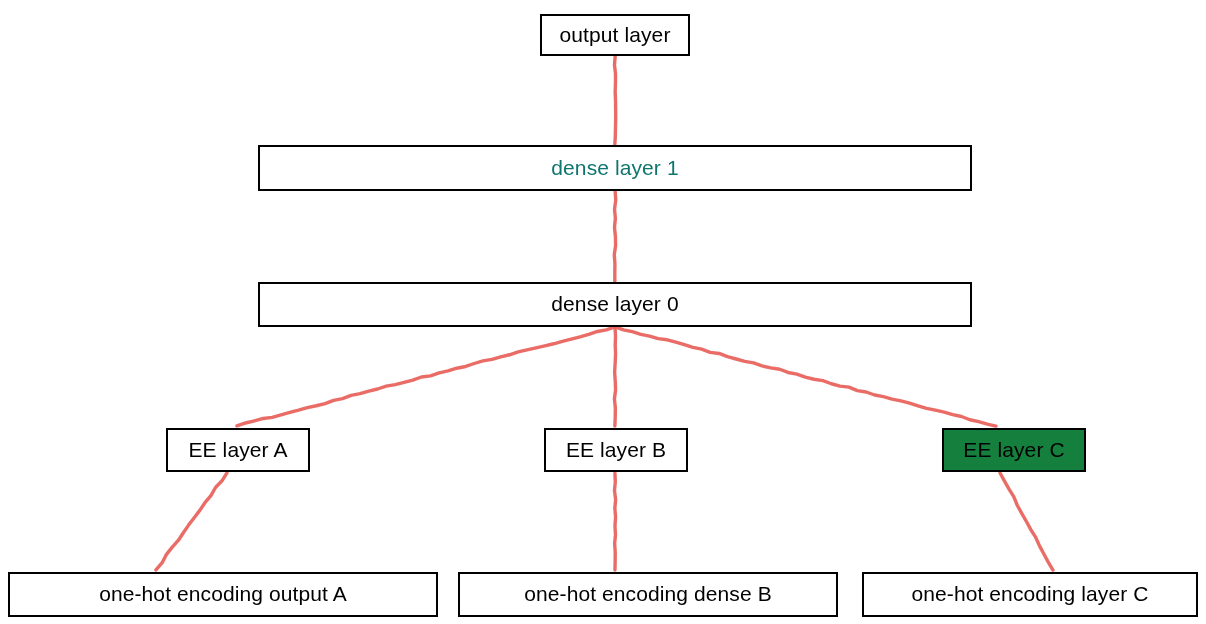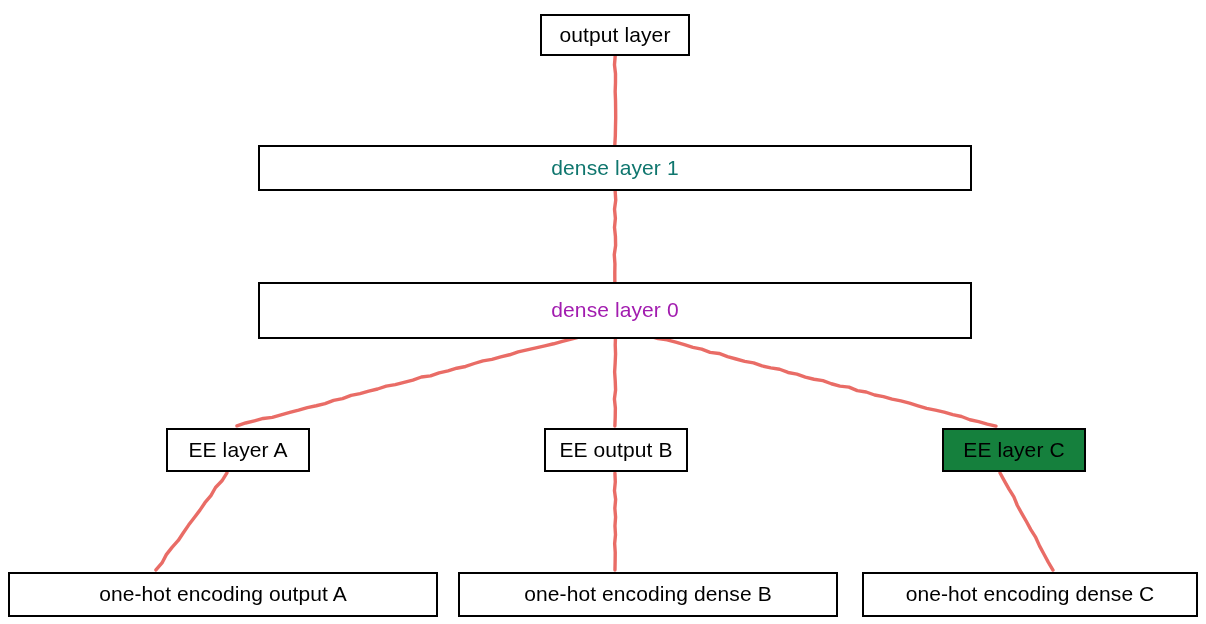--- a/index.html
+++ b/index.html
@@ -65,41 +65,41 @@
   </svg>
 
   <div class="node-box" style="left: 540px; top: 14px; width: 150px; height: 42px; border-color: rgb(0, 0, 0); background: rgb(255, 255, 255); color: rgb(0, 0, 0);">
     <span class="node-label">output layer</span>
   </div>
 
   <div class="node-box" style="left: 258px; top: 145px; width: 714px; height: 46px; border-color: rgb(0, 0, 0); background: rgb(255, 255, 255); color: #0f766e;">
     <span class="node-label">dense layer 1</span>
   </div>
 
-  <div class="node-box" style="left: 258px; top: 282px; width: 714px; height: 57px; border-color: rgb(0, 0, 0); background: rgb(255, 255, 255); color: #a21caf;">
+  <div class="node-box" style="left: 258px; top: 282px; width: 714px; height: 45px; border-color: rgb(0, 0, 0); background: rgb(255, 255, 255); color: #000000;">
     <span class="node-label">dense layer 0</span>
   </div>
 
   <div class="node-box" style="left: 166px; top: 428px; width: 144px; height: 44px; border-color: rgb(0, 0, 0); background: rgb(255, 255, 255); color: rgb(0, 0, 0);">
     <span class="node-label">EE layer A</span>
   </div>
 
   <div class="node-box" style="left: 544px; top: 428px; width: 144px; height: 44px; border-color: rgb(0, 0, 0); background: rgb(255, 255, 255); color: rgb(0, 0, 0);">
-    <span class="node-label">EE output B</span>
+    <span class="node-label">EE layer B</span>
   </div>
 
   <div class="node-box" style="left: 942px; top: 428px; width: 144px; height: 44px; border-color: rgb(0, 0, 0); background: #15803d; color: rgb(0, 0, 0);">
     <span class="node-label">EE layer C</span>
   </div>
 
   <div class="node-box" style="left: 8px; top: 572px; width: 430px; height: 45px; border-color: rgb(0, 0, 0); background: rgb(255, 255, 255); color: rgb(0, 0, 0);">
     <span class="node-label">one-hot encoding output A</span>
   </div>
 
   <div class="node-box" style="left: 458px; top: 572px; width: 380px; height: 45px; border-color: rgb(0, 0, 0); background: rgb(255, 255, 255); color: rgb(0, 0, 0);">
     <span class="node-label">one-hot encoding dense B</span>
   </div>
 
   <div class="node-box" style="left: 862px; top: 572px; width: 336px; height: 45px; border-color: rgb(0, 0, 0); background: rgb(255, 255, 255); color: rgb(0, 0, 0);">
-    <span class="node-label">one-hot encoding dense C</span>
+    <span class="node-label">one-hot encoding layer C</span>
   </div>
 
 </div>
 
 </body></html>

